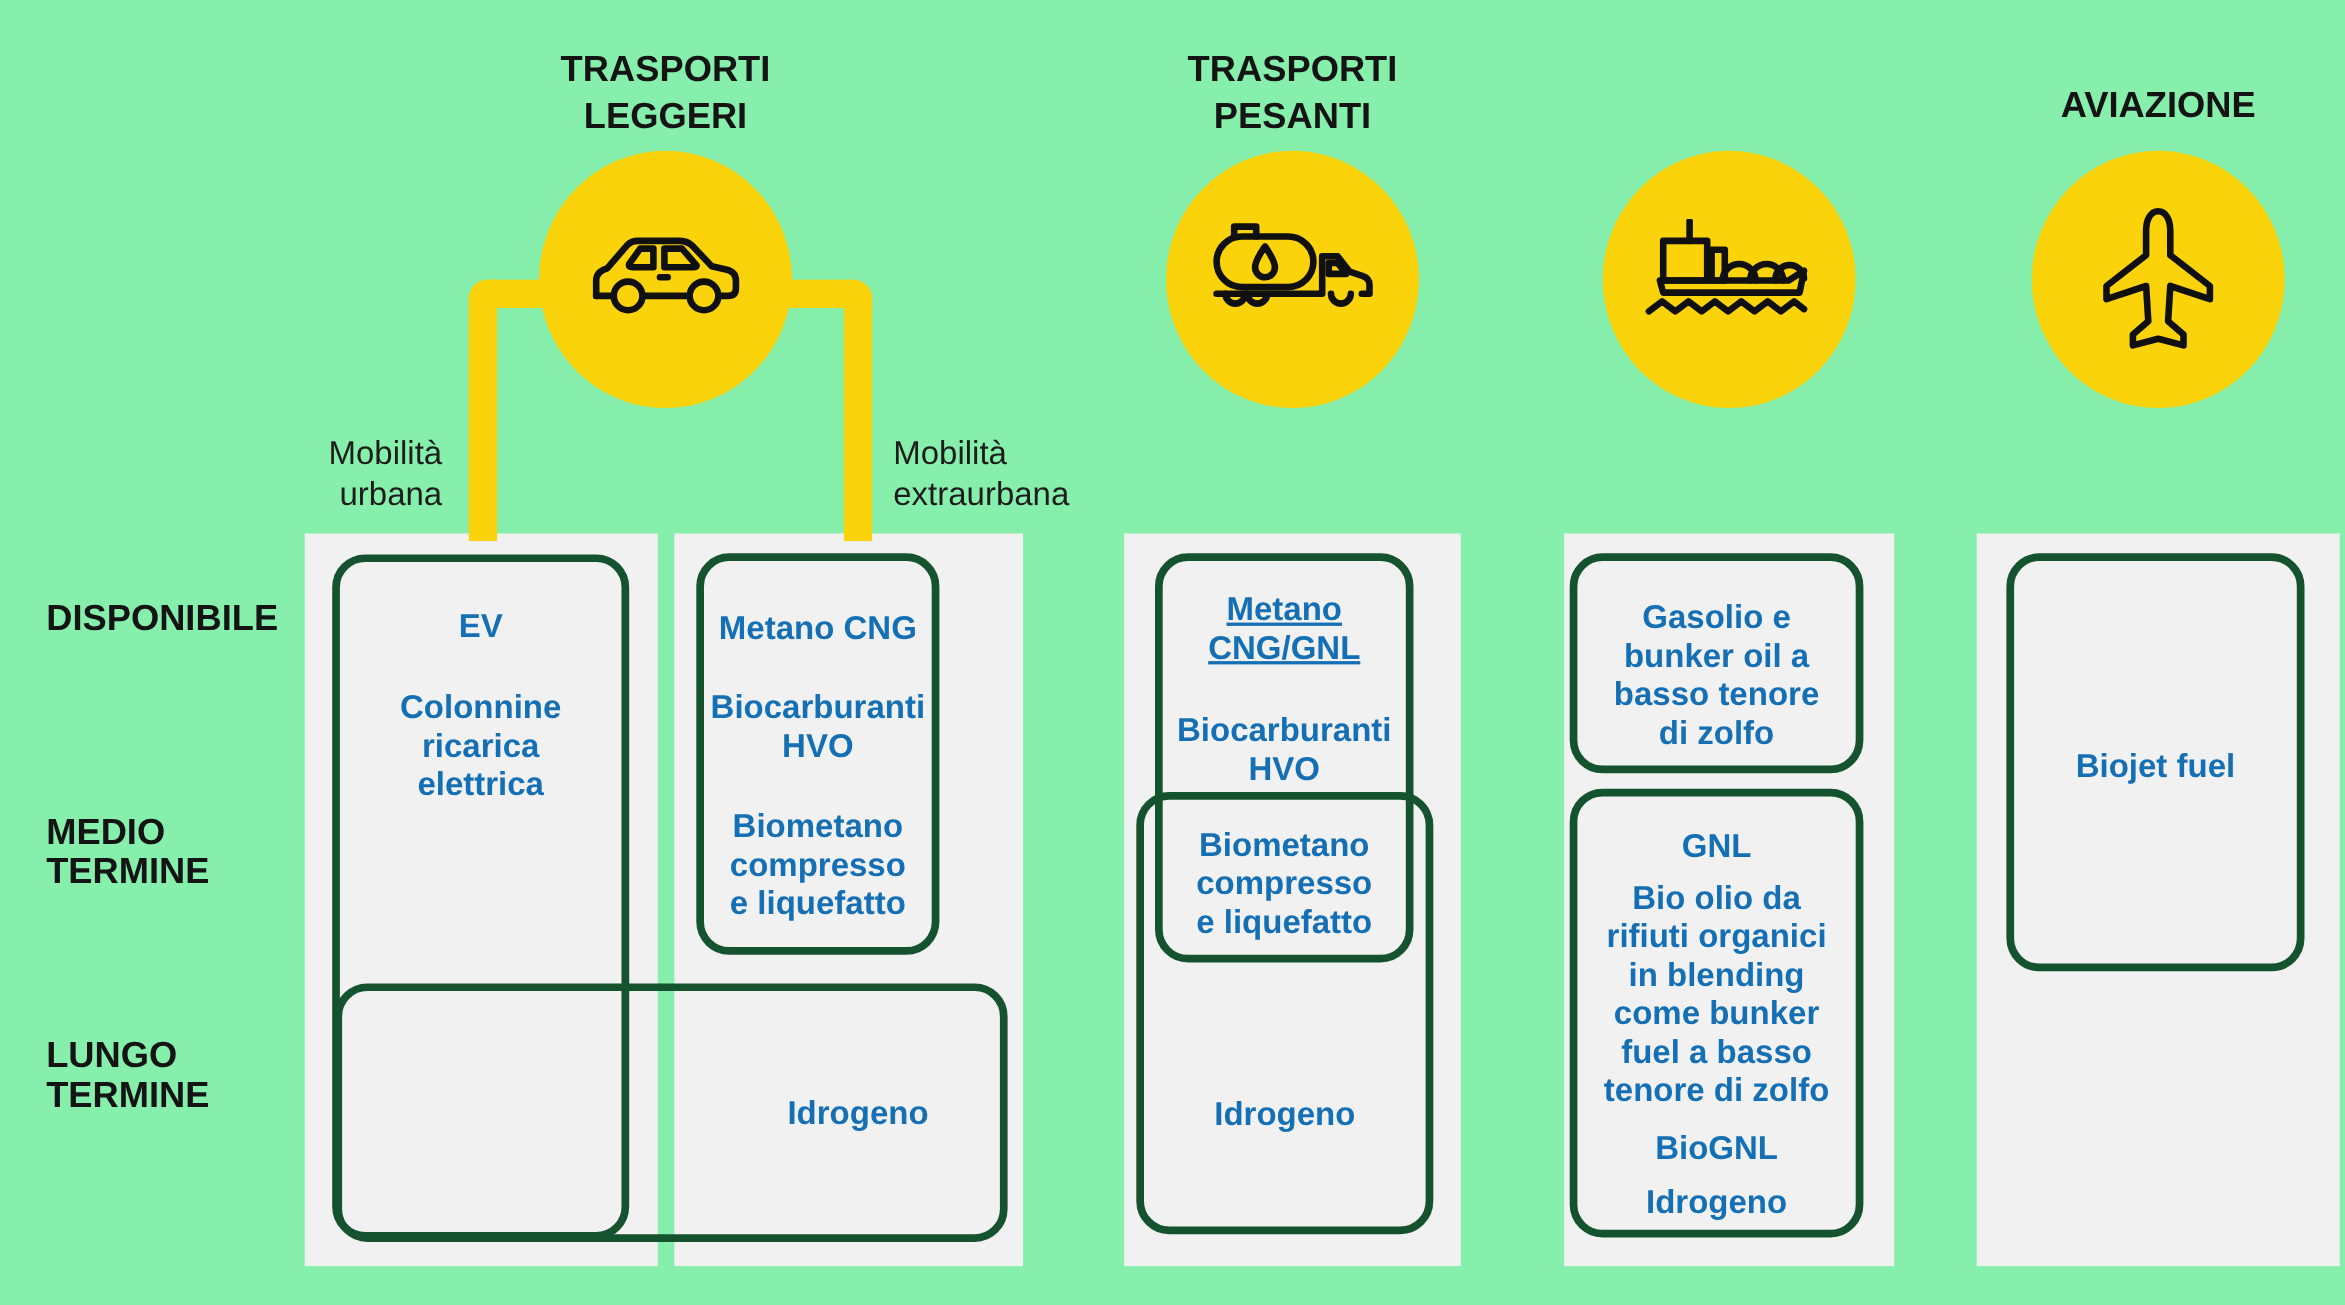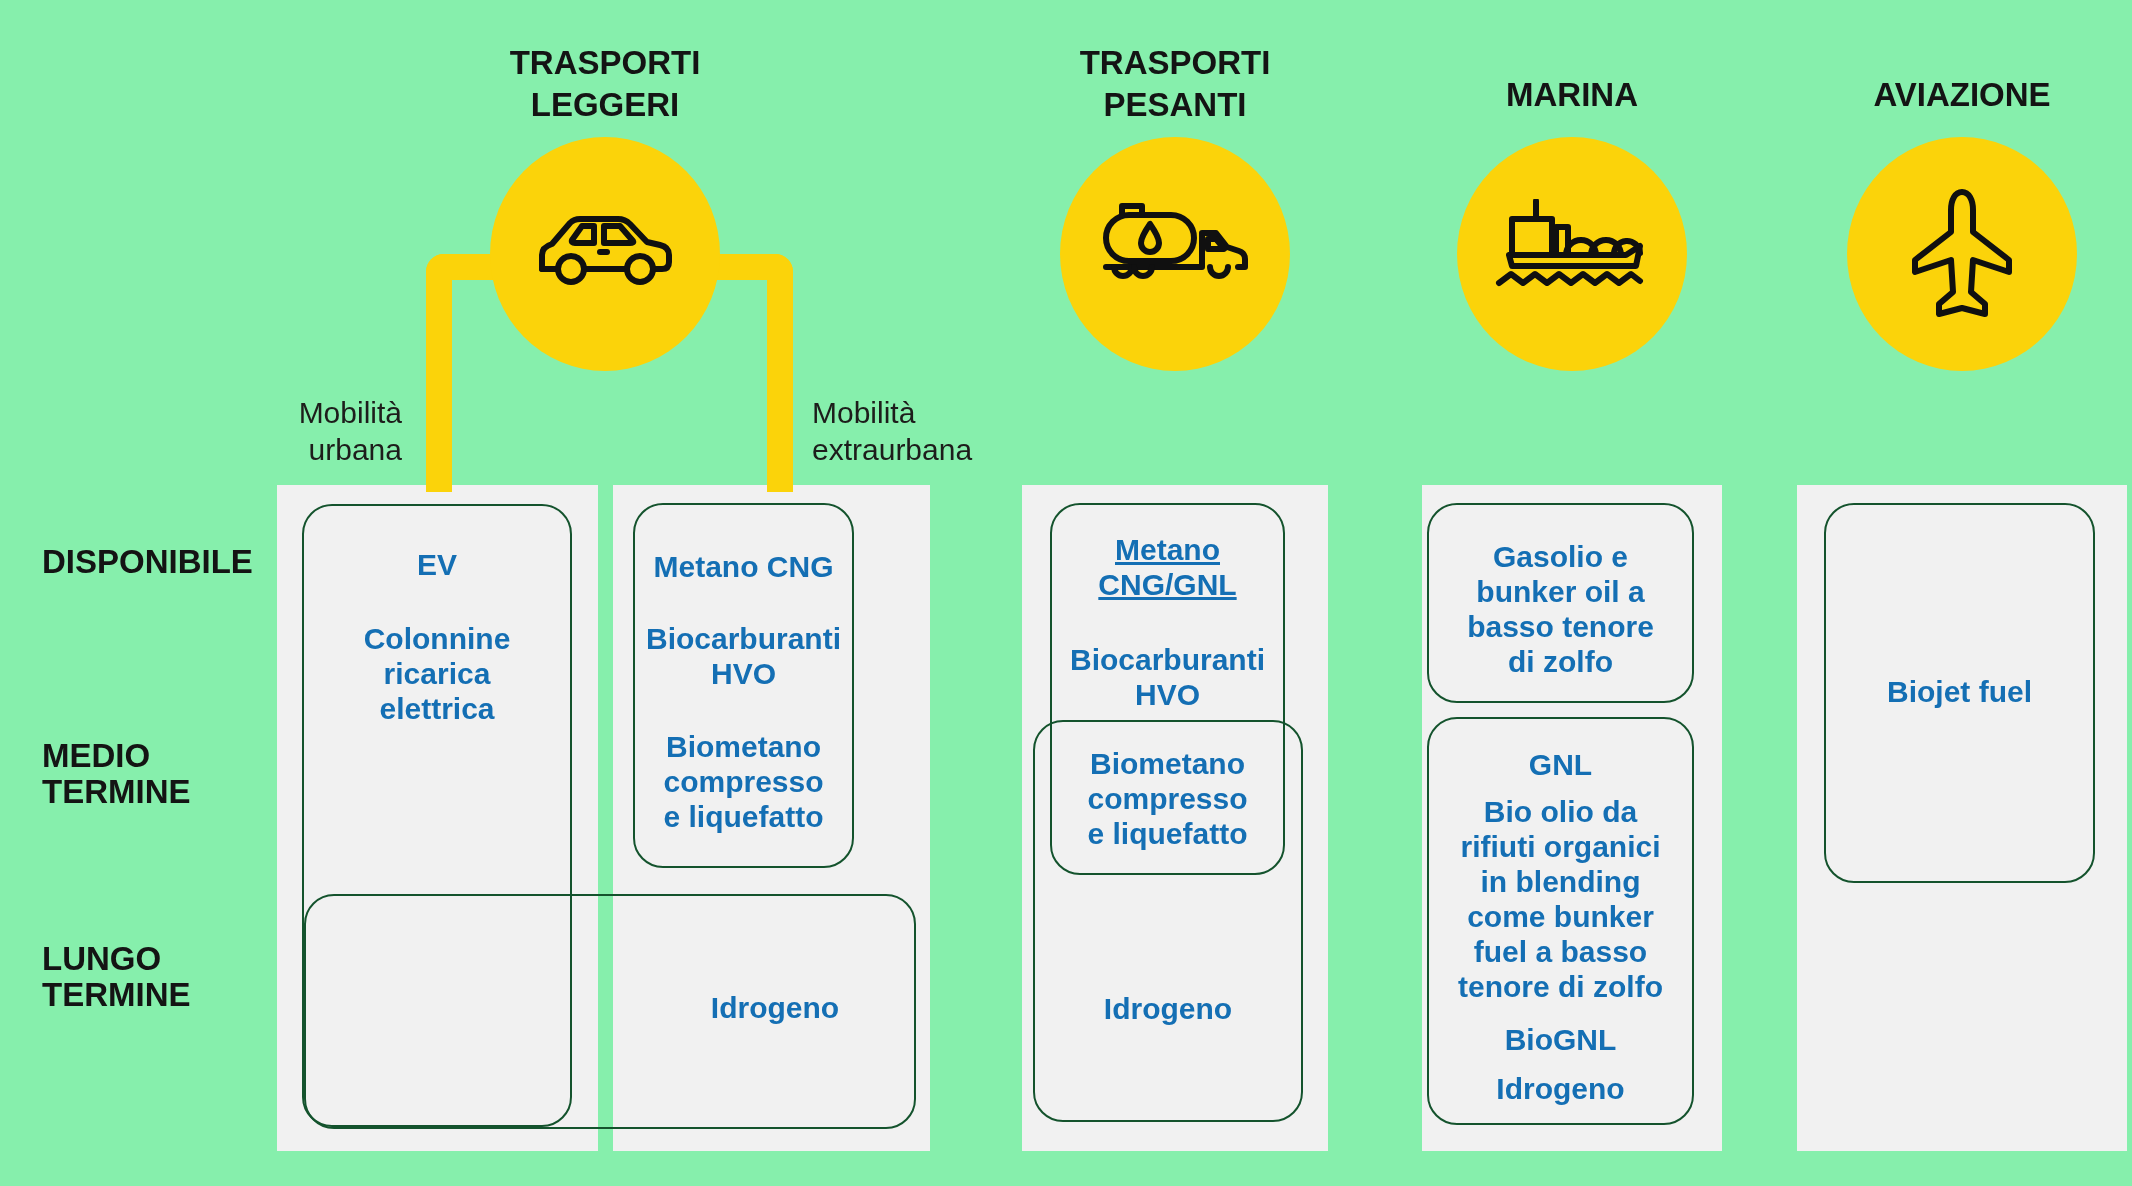--- a/index.html
+++ b/index.html
@@ -20,21 +20,21 @@
     font-size:33px;font-weight:bold;line-height:42px;white-space:pre-line;letter-spacing:0px;
   }
   .rowlabel{
     position:absolute;left:42px;width:240px;color:#141414;
     font-size:33px;font-weight:bold;line-height:36px;white-space:pre-line;
   }
   .branch{
     position:absolute;color:#1d1d1b;font-size:30px;line-height:37px;white-space:pre-line;
   }
   .fuelbox{
-    position:absolute;border:2px solid #14532d;border-radius:30px;
+    position:absolute;border:7px solid #14532d;border-radius:30px;
     box-sizing:border-box;background:transparent;
   }
   .item{
     position:absolute;left:0;width:100%;text-align:center;color:#146FB4;
     font-size:30px;font-weight:bold;line-height:35px;white-space:pre-line;
   }
   .icon-stroke{fill:none;stroke:#101010;stroke-width:6;stroke-linecap:round;stroke-linejoin:round;}
 </style>
 </head>
 <body>
@@ -46,21 +46,20 @@
   <div class="panel" style="left:1022px;width:306px;"></div>
   <div class="panel" style="left:1422px;width:300px;"></div>
   <div class="panel" style="left:1797px;width:330px;"></div>
 
   <div class="connector"></div>
 
   <div class="hdr" style="left:425px;top:42px;">TRASPORTI
 LEGGERI</div>
   <div class="hdr" style="left:995px;top:42px;">TRASPORTI
 PESANTI</div>
-  <div class="hdr" style="left:1392px;top:74px;">MARINA</div>
   <div class="hdr" style="left:1782px;top:74px;">AVIAZIONE</div>
 
   <div class="circle" style="left:490px;">
     <svg style="left:40px;top:70px;" width="150" height="90" viewBox="0 0 150 90">
       <path class="icon-stroke" d="M 12,62 V 48 Q 12,40 22,37 L 40,16 Q 44,12 50,12 H 88 Q 95,12 100,17 L 117,35 L 130,38 Q 139,40 139,48 V 55 Q 139,62 132,62 H 125"></path>
       <path class="icon-stroke" d="M 12,62 H 26"></path>
       <path class="icon-stroke" d="M 56,62 H 95"></path>
       <circle class="icon-stroke" cx="41" cy="62" r="13"></circle>
       <circle class="icon-stroke" cx="110" cy="62" r="13"></circle>
       <path class="icon-stroke" d="M 52,19 L 42,33 Q 41,36 45,36 H 64 V 19 Z"></path>

